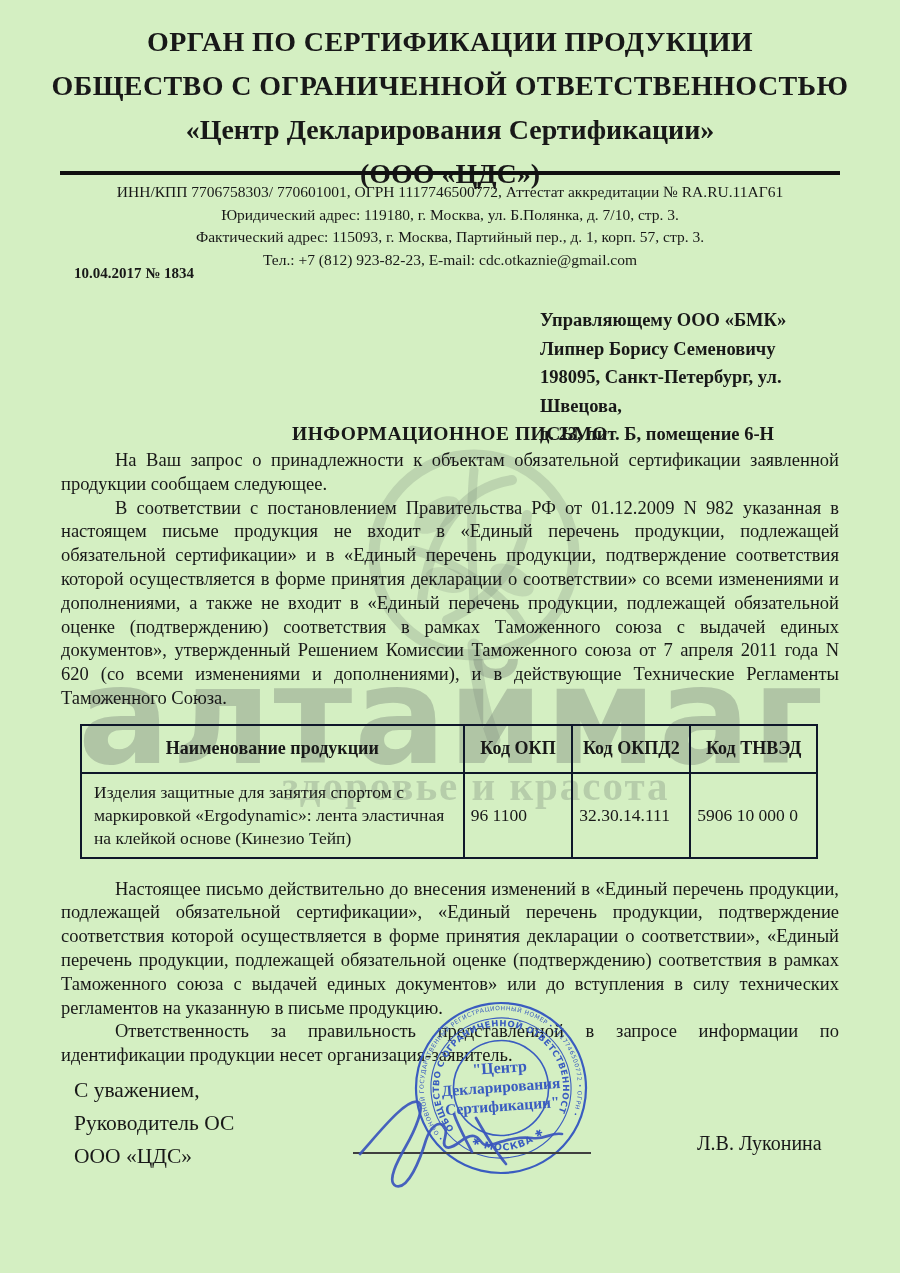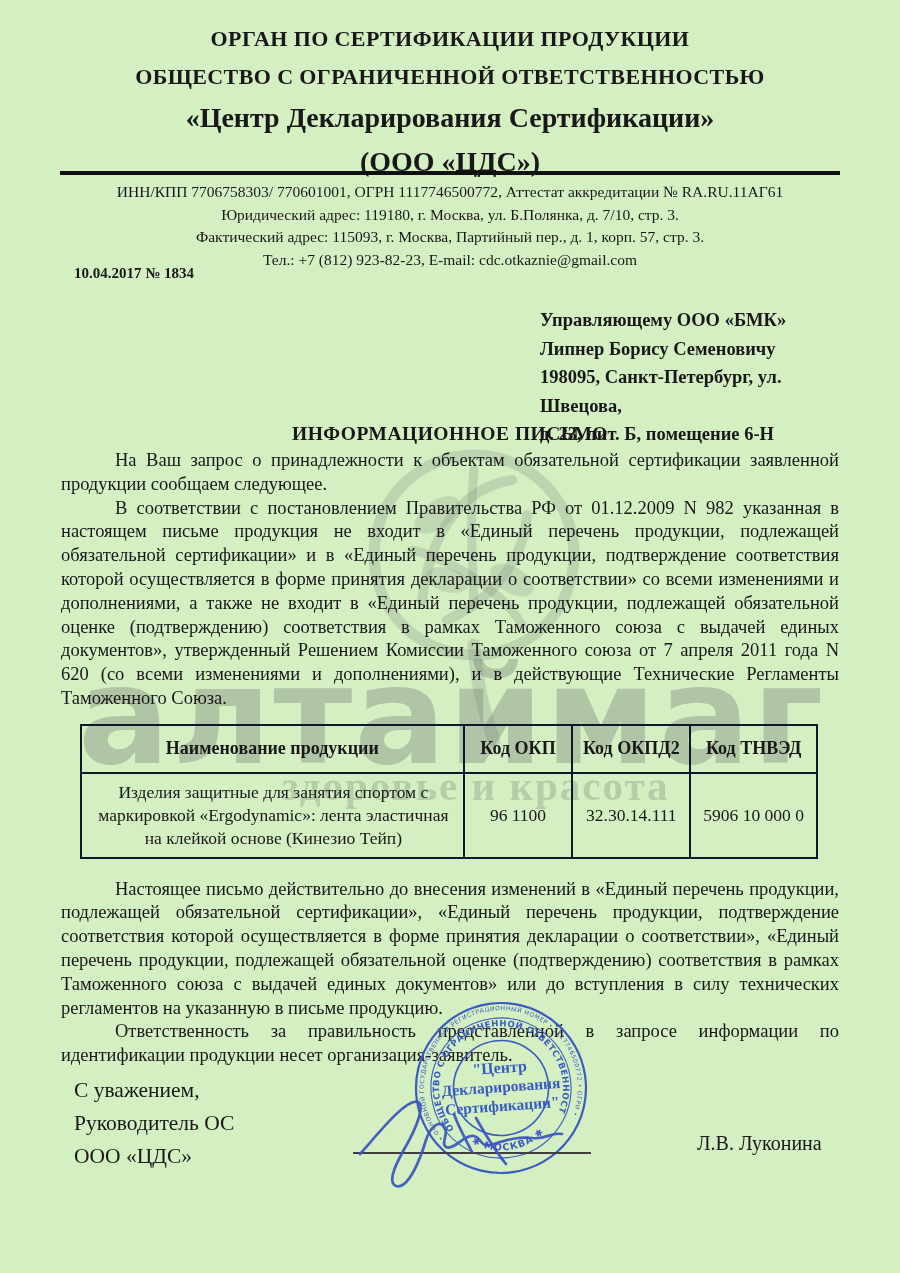--- a/index.html
+++ b/index.html
@@ -18,42 +18,42 @@
   .wm-tagline{
     left:282px; top:766px; font-family:Liberation Serif, serif;
     font-weight:bold; font-size:41px; line-height:1;
     color:rgba(122,136,122,0.33); letter-spacing:2px;
   }
   .wm-logo{left:352px; top:440px;}
   
   .content{position:absolute; inset:0; z-index:2;}
   .abs{position:absolute;}
   .hdr{left:0; right:0; top:26px; text-align:center; font-weight:bold;}
-  .hdr-l1,.hdr-l2{font-size:22px; letter-spacing:0.4px; margin:0 0 12px 0;}
+  .hdr-l1,.hdr-l2{font-size:28px; letter-spacing:0.4px; margin:0 0 12px 0;}
   .hdr-l3{font-size:28px; margin:2px 0 8px 0;}
   .hdr-l4{font-size:28px; margin:12px;}
   .rule{left:60px; top:171px; width:780px; height:3.5px; background:#101010;}
   .contacts{left:0; right:0; top:181px; text-align:center; font-size:15.5px; line-height:22.5px;}
   .refline{left:74px; top:265px; font-size:15px; font-weight:bold;}
   .addressee{left:540px; top:306px; width:302px; text-align:left;
     font-size:18.5px; font-weight:bold; line-height:28.5px;}
   .doc-title{left:0; right:0; top:423px; text-align:center; font-size:19.5px;
     font-weight:bold; letter-spacing:0.5px;}
   .body-text{left:61px; top:449px; width:778px; font-size:18.5px; line-height:23.8px;
     text-align:justify;}
   .body-text p{margin:0; text-indent:54px;}
   table.codes{
     width:738px; margin:13px 0 19px 19px; border-collapse:collapse;
     background:transparent;
   }
   table.codes th, table.codes td{
     border:2px solid #0f172a; vertical-align:middle;
   }
   table.codes th{font-size:18px; font-weight:bold; text-align:center; padding:11px 4px;}
-  table.codes td{font-size:17.5px; padding:7px 6px; text-align:center; line-height:23px;}
+  table.codes td{font-size:17.5px; padding:7px 6px; text-align:left; line-height:23px;}
   td.prod-name{text-align:center; padding-left:12px !important; padding-right:10px !important;}
   .col-name{width:384px;} .col-okp{width:109px;} .col-okpd2{width:118px;} .col-tnved{width:127px;}
   .sign-block{left:74px; top:1074px; font-size:21.5px; line-height:33px;}
   .sig-line{left:353px; top:1152px; width:238px; height:1.7px; background:#3f3f3f;}
   .sig-name{left:697px; top:1132px; font-size:20px;}
   .stamp{left:412px; top:999px;}
   .scribble{left:348px; top:1080px;}
 </style>
 </head>
 <body>

